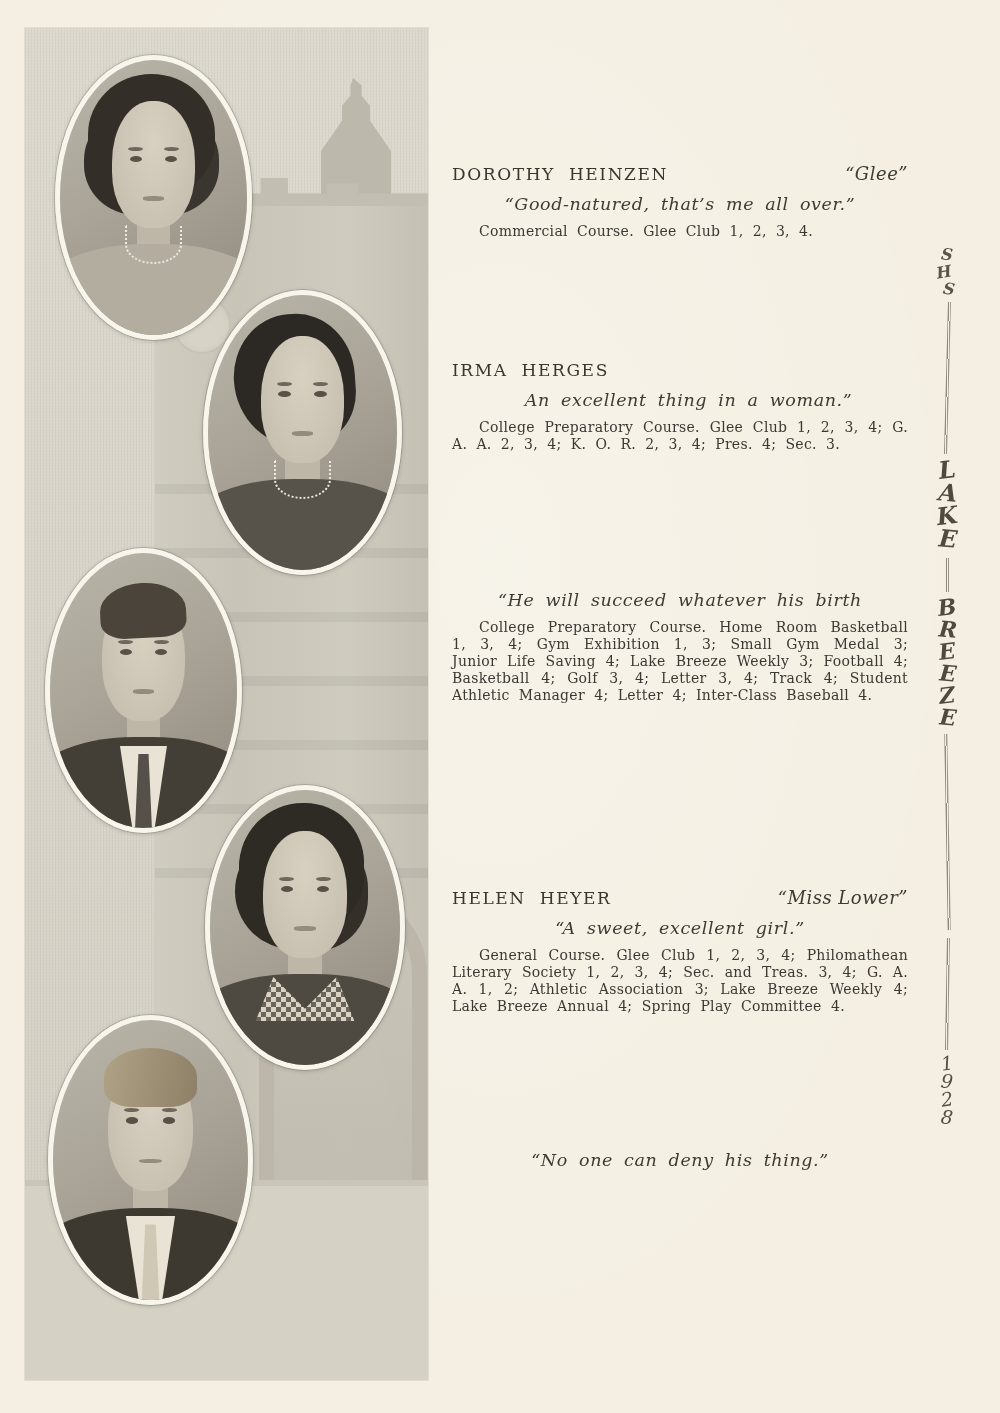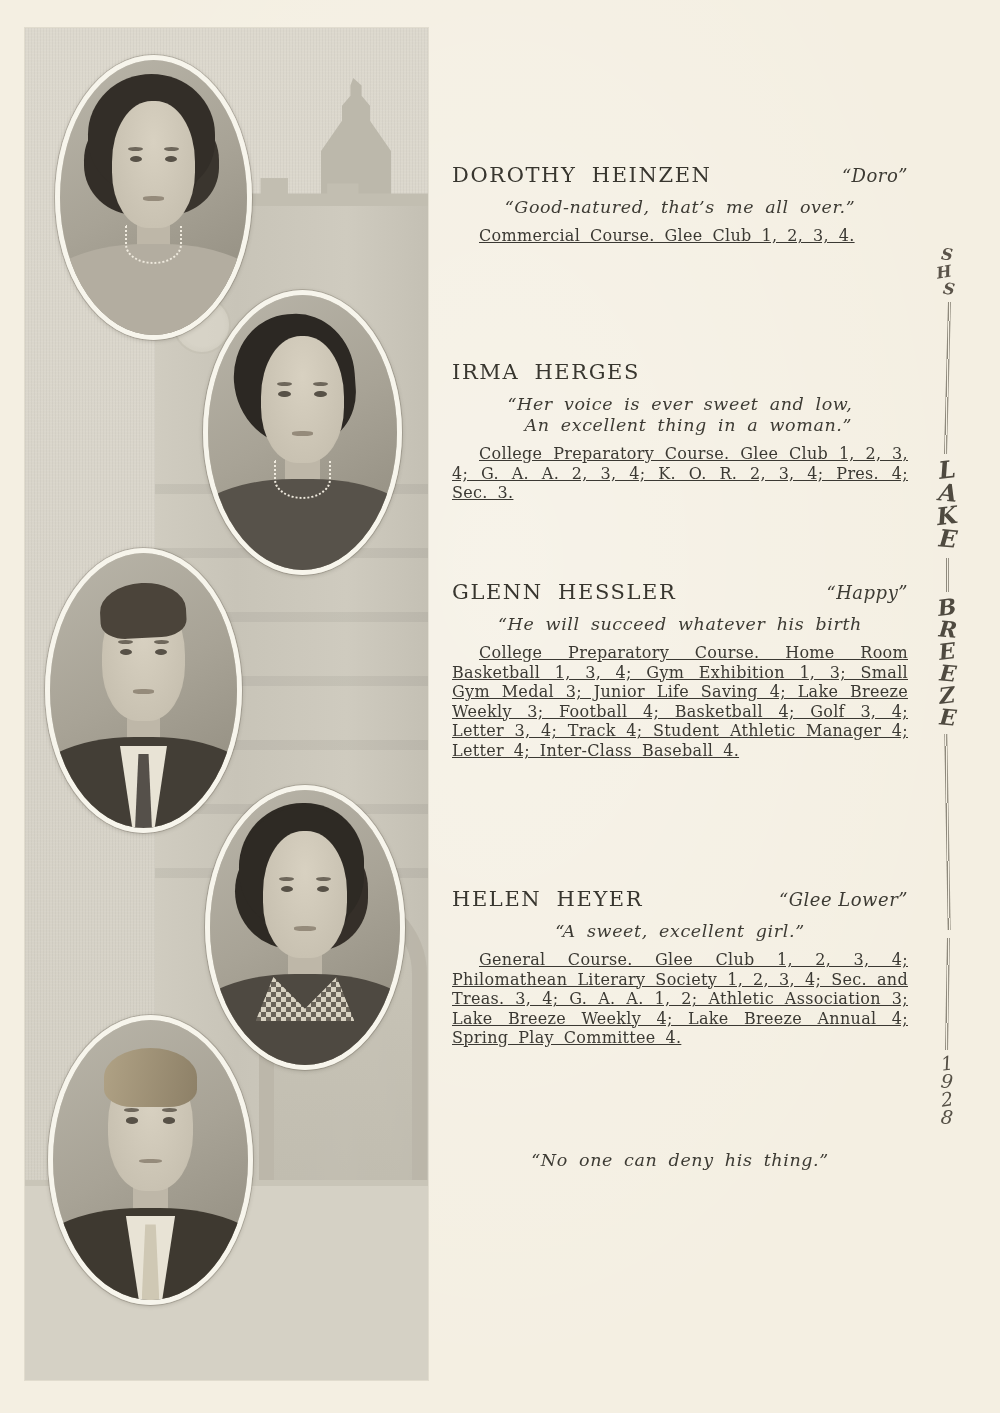--- a/index.html
+++ b/index.html
@@ -85,29 +85,29 @@
               background:repeating-conic-gradient(#d8d2c2 0 25%, #6a645a 0 50%) 0 0/10px 10px; 
               clip-path:polygon(0 100%,18% 0,50% 72%,82% 0,100% 100%); position:absolute; }
   .p5 { left:23px;  top:987px; width:205px; height:290px; --hair:#a3957a; --top:#3e3930; --tie:#cfc8b4; }
   .p5 .hair { width:48%; height:21%; top:10%; left:26%; border-radius:56% 56% 34% 34%;
               background:linear-gradient(100deg,#b0a285, #8d8067); }
 
   
   .entry { position:absolute; left:452px; width:456px; }
   .e1 { top:163px; } .e2 { top:360px; } .e3 { top:580px; } .e4 { top:887px; } .e5 { top:1140px; }
   .name-row { display:flex; justify-content:space-between; align-items:baseline; }
-  .s-name { font-size:21px; font-weight:400; letter-spacing:1.6px; word-spacing:7px; color:#38362f; }
+  .s-name { font-size:17px; font-weight:400; letter-spacing:1.6px; word-spacing:7px; color:#38362f; }
   .s-nick { font-size:18px; font-style:italic; letter-spacing:.5px; color:#3d3b34; }
   .quote  { margin-top:10px; text-align:center; }
   .q-inner{ display:inline-block; text-align:left; }
   .q-line { font-size:17.5px; font-style:italic; letter-spacing:.6px; word-spacing:5px;
             line-height:1.2; color:#3d3b34; }
   .q2     { padding-left:17px; }
-  .acts   { margin-top:8px; font-size:16px; line-height:1.22; text-align:justify;
-            text-indent:27px; word-spacing:4.5px; letter-spacing:.3px; color:#3b3933;text-decoration:underline; }
+  .acts   { margin-top:8px; font-size:14px; line-height:1.22; text-align:justify;
+            text-indent:27px; word-spacing:4.5px; letter-spacing:.3px; color:#3b3933; }
   .acts:empty { display:none; }
 
   
   .ornament { position:absolute; left:916px; top:0; width:62px; height:1413px; }
   .ornament > div { position:absolute; left:0; width:100%; }
   .oline { left:50% !important; width:3px !important; margin-left:-1px;
            background:linear-gradient(90deg,#8e897c 0 1px, rgba(0,0,0,0) 1px 2px, #9a9588 2px 3px); }
   .l1 { top:302px; height:152px; transform:skewX(-1.5deg); }
   .l2 { top:558px; height:34px; }
   .l3 { top:734px; height:196px; transform:skewX(1deg); }
@@ -219,61 +219,56 @@
           <div class="eye eye-r"></div>
         <div class="mouth"></div>
       </div>
       <div class="hair cap"></div>
     </figure>
   </div>
 
   <section class="entry e1">
     <div class="name-row">
       <h2 class="s-name">DOROTHY HEINZEN</h2>
-      <span class="s-nick">“Doro”</span>
+      <span class="s-nick">“Glee”</span>
     </div>
     <div class="quote">
       <div class="q-inner">
         <div class="q-line">“Good-natured, that’s me all over.”</div>
       </div>
     </div>
     <p class="acts">Commercial Course.  Glee Club 1, 2, 3, 4.</p>
   </section>
 
   <section class="entry e2">
     <div class="name-row">
       <h2 class="s-name">IRMA HERGES</h2>
       <span class="s-nick"></span>
     </div>
     <div class="quote">
       <div class="q-inner">
-        <div class="q-line">“Her voice is ever sweet and low,</div>
         <div class="q-line q2">An excellent thing in a woman.”</div>
       </div>
     </div>
     <p class="acts">College Preparatory Course.  Glee Club 1, 2, 3, 4; G. A. A. 2, 3, 4; K. O. R. 2, 3, 4; Pres. 4; Sec. 3.</p>
   </section>
 
   <section class="entry e3">
-    <div class="name-row">
-      <h2 class="s-name">GLENN HESSLER</h2>
-      <span class="s-nick">“Happy”</span>
-    </div>
     <div class="quote">
       <div class="q-inner">
         <div class="q-line">“He will succeed whatever his birth</div>
       </div>
     </div>
     <p class="acts">College Preparatory Course.  Home Room Basketball 1, 3, 4; Gym Exhibition 1, 3; Small Gym Medal 3; Junior Life Saving 4; Lake Breeze Weekly 3; Football 4; Basketball 4; Golf 3, 4; Letter 3, 4; Track 4; Student Athletic Manager 4; Letter 4; Inter-Class Baseball 4.</p>
   </section>
 
   <section class="entry e4">
     <div class="name-row">
       <h2 class="s-name">HELEN HEYER</h2>
-      <span class="s-nick">“Glee Lower”</span>
+      <span class="s-nick">“Miss Lower”</span>
     </div>
     <div class="quote">
       <div class="q-inner">
         <div class="q-line">“A sweet, excellent girl.”</div>
       </div>
     </div>
     <p class="acts">General Course.  Glee Club 1, 2, 3, 4; Philomathean Literary Society 1, 2, 3, 4; Sec. and Treas. 3, 4; G. A. A. 1, 2; Athletic Association 3; Lake Breeze Weekly 4; Lake Breeze Annual 4; Spring Play Committee 4.</p>
   </section>
 
   <section class="entry e5">

